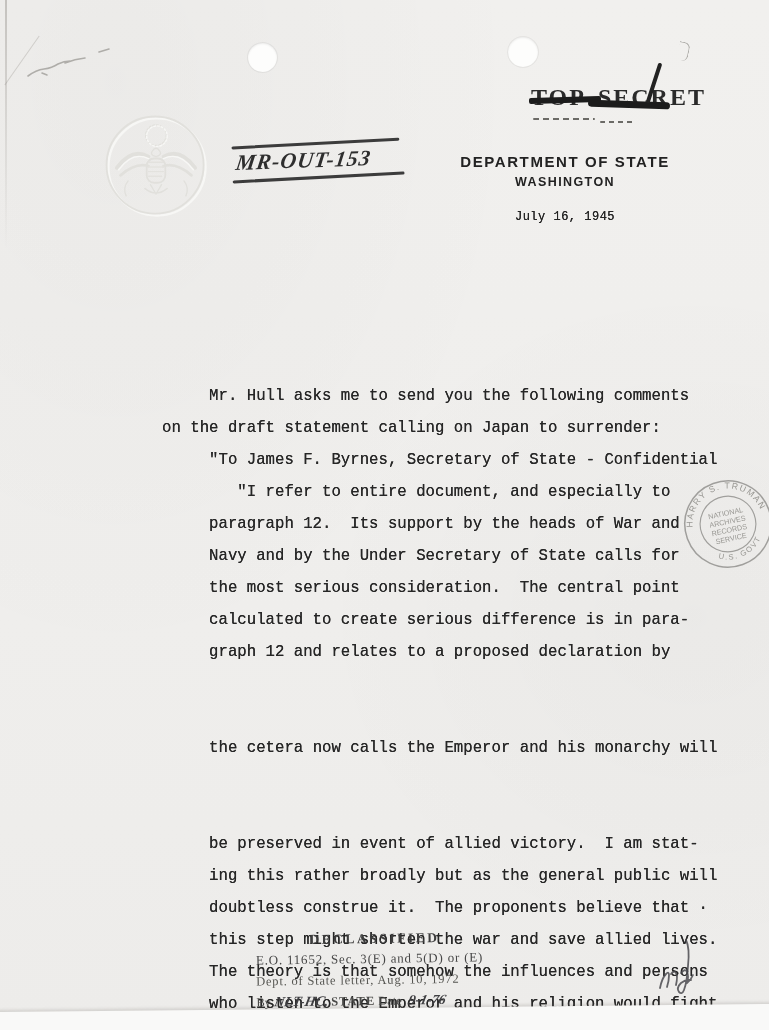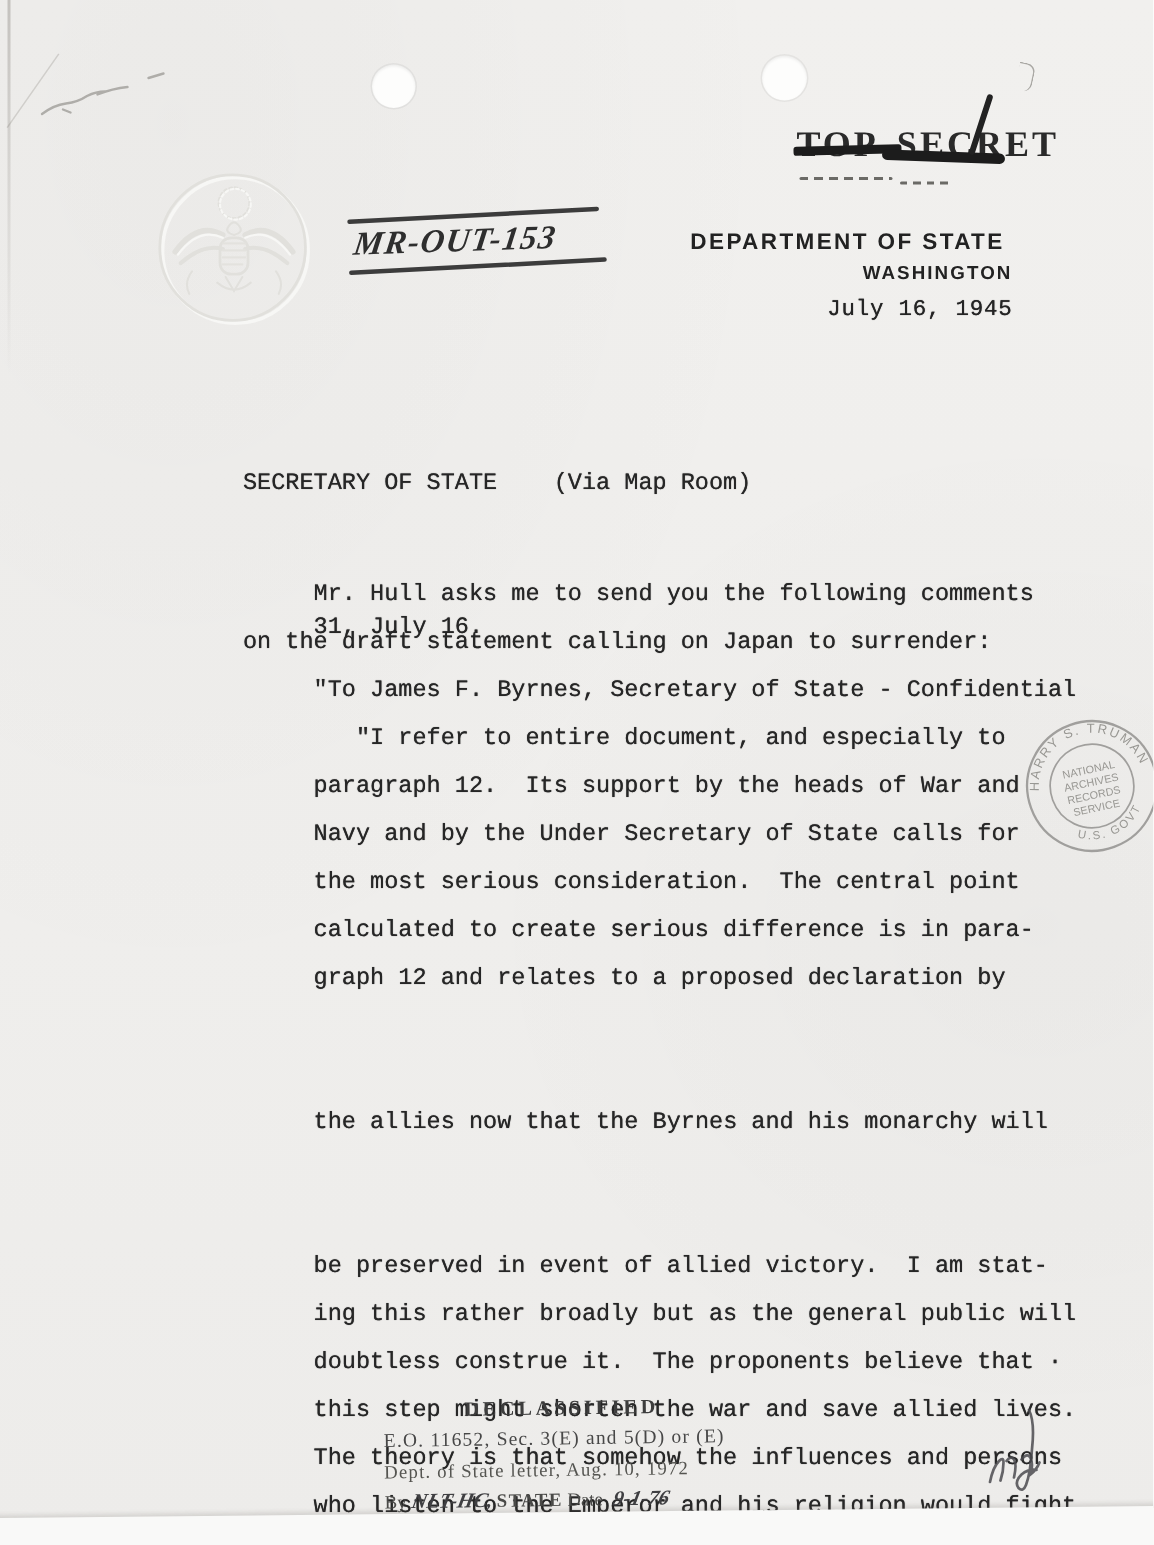--- a/index.html
+++ b/index.html
@@ -48,23 +48,23 @@
   .fn-line.bot{width:172px;margin-top:2px;transform:rotate(-1deg);}
   .fn-text{font-family:"Liberation Serif", serif;font-style:italic;font-weight:bold;
     font-size:22px;letter-spacing:1px;color:#2e2e2e;transform:skewX(-10deg);
     padding:2px 0 1px 4px;white-space:nowrap;}
 
   
   .letterhead{position:absolute;left:455px;top:153px;width:220px;text-align:center;}
   .lh-dept{font-family:"Liberation Sans", sans-serif;font-size:15px;font-weight:600;
     letter-spacing:1.6px;color:#222;}
   .lh-city{font-family:"Liberation Sans", sans-serif;font-size:12.5px;font-weight:600;
-    letter-spacing:1.4px;color:#222;margin-top:5px;text-align:right;}
-  .lh-date{font-size:15px;letter-spacing:0.5px;margin-top:9px;color:#242424;
-    text-shadow:0 0 0.5px #242424;text-align:right;}
+    letter-spacing:1.4px;color:#222;margin-top:5px;}
+  .lh-date{font-size:12px;letter-spacing:0.5px;margin-top:21px;color:#242424;
+    text-shadow:0 0 0.5px #242424;}
 
   
   .typed{white-space:pre;font-size:15.7px;line-height:32px;color:#262626;
     text-shadow:0 0 0.5px rgba(30,30,30,0.9);}
   .addressee{position:absolute;left:162px;top:242px;}
   .bodytext{position:absolute;left:162px;top:316px;}
   .u{text-underline-offset:3px;margin-top:28px;}
 
   
   .arch-stamp{position:absolute;left:680px;top:476px;width:96px;height:96px;
@@ -133,36 +133,32 @@
     <div class="fn-text">MR-OUT-153</div>
     <div class="fn-line bot"></div>
   </div>
 
   <div class="letterhead">
     <div class="lh-dept">DEPARTMENT OF STATE</div>
     <div class="lh-city">WASHINGTON</div>
     <div class="lh-date">July 16, 1945</div>
   </div>
 
-  <div class="addressee typed">
-    <div>SECRETARY OF STATE    (Via Map Room)</div>
-    <div>     31, July 16.</div>
-  </div>
 
   <div class="bodytext typed">
     <div>     Mr. Hull asks me to send you the following comments
 on the draft statement calling on Japan to surrender:
      "To James F. Byrnes, Secretary of State - Confidential
         "I refer to entire document, and especially to
      paragraph 12.  Its support by the heads of War and
      Navy and by the Under Secretary of State calls for
      the most serious consideration.  The central point
      calculated to create serious difference is in para-
      graph 12 and relates to a proposed declaration by</div>
-    <div><span>     the allies </span><span class="u">now</span><span> that the Byrnes and his monarchy will</span></div>
+    <div><span>     the cetera </span><span class="u">now</span><span> calls the Emperor and his monarchy will</span></div>
     <div>     be preserved in event of allied victory.  I am stat-
      ing this rather broadly but as the general public will
      doubtless construe it.  The proponents believe that ·
      this step might shorten the war and save allied lives.
      The theory is that somehow the influences and persons
      who listen to the Emperor and his religion would fight
      and resist less hard and so save allied lives and
      shorten the war, et cetera, et cetera.  Undoubtedly,
      if this undertaking should prove successful it would</div>
   </div>

